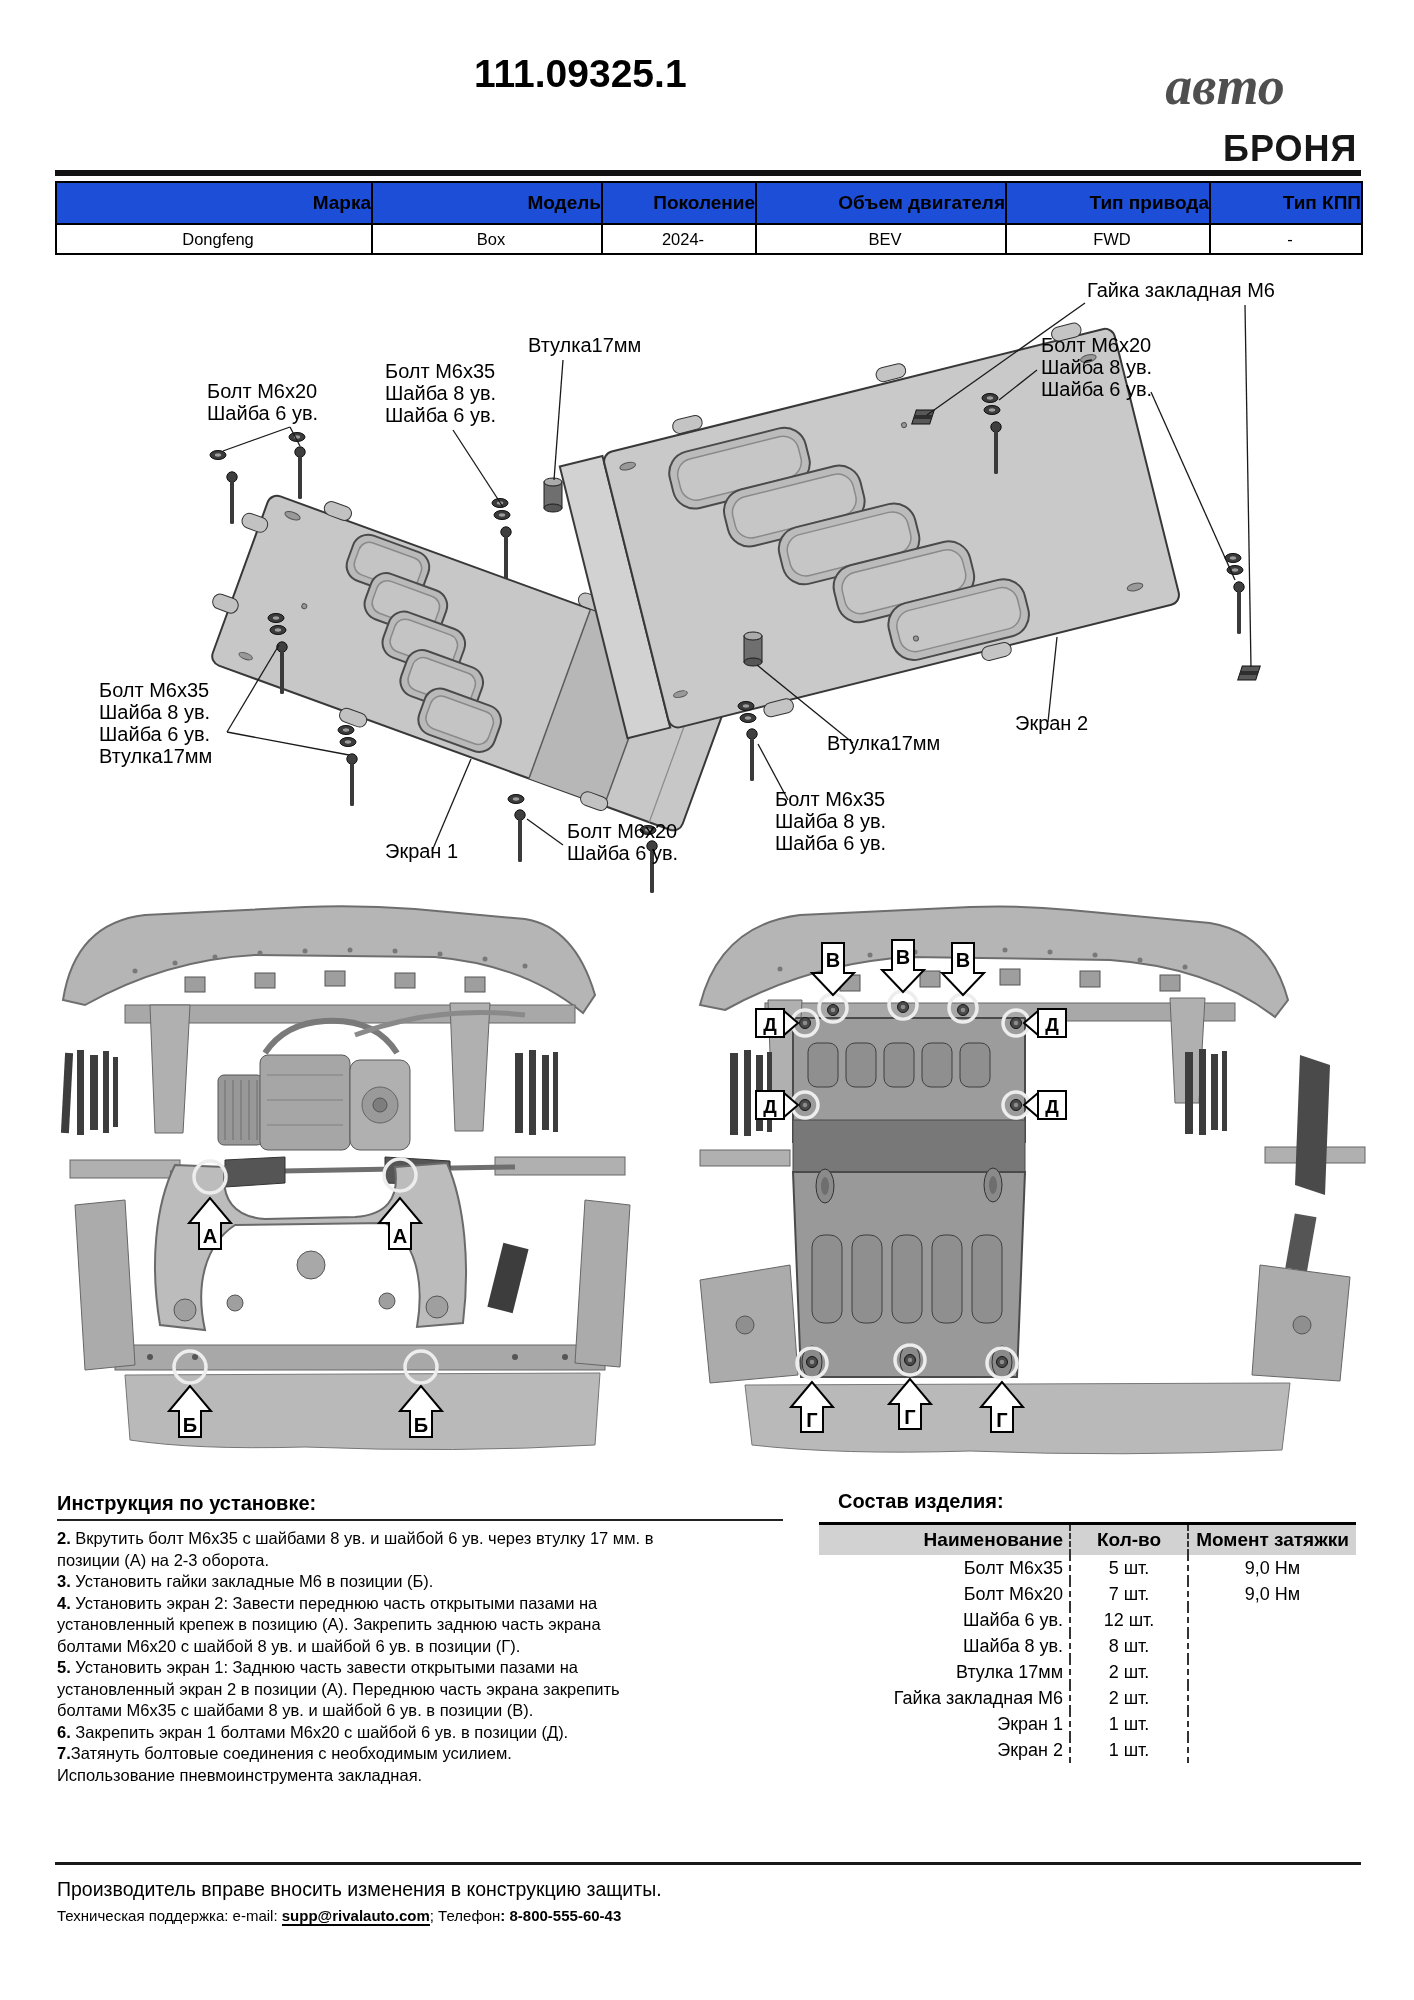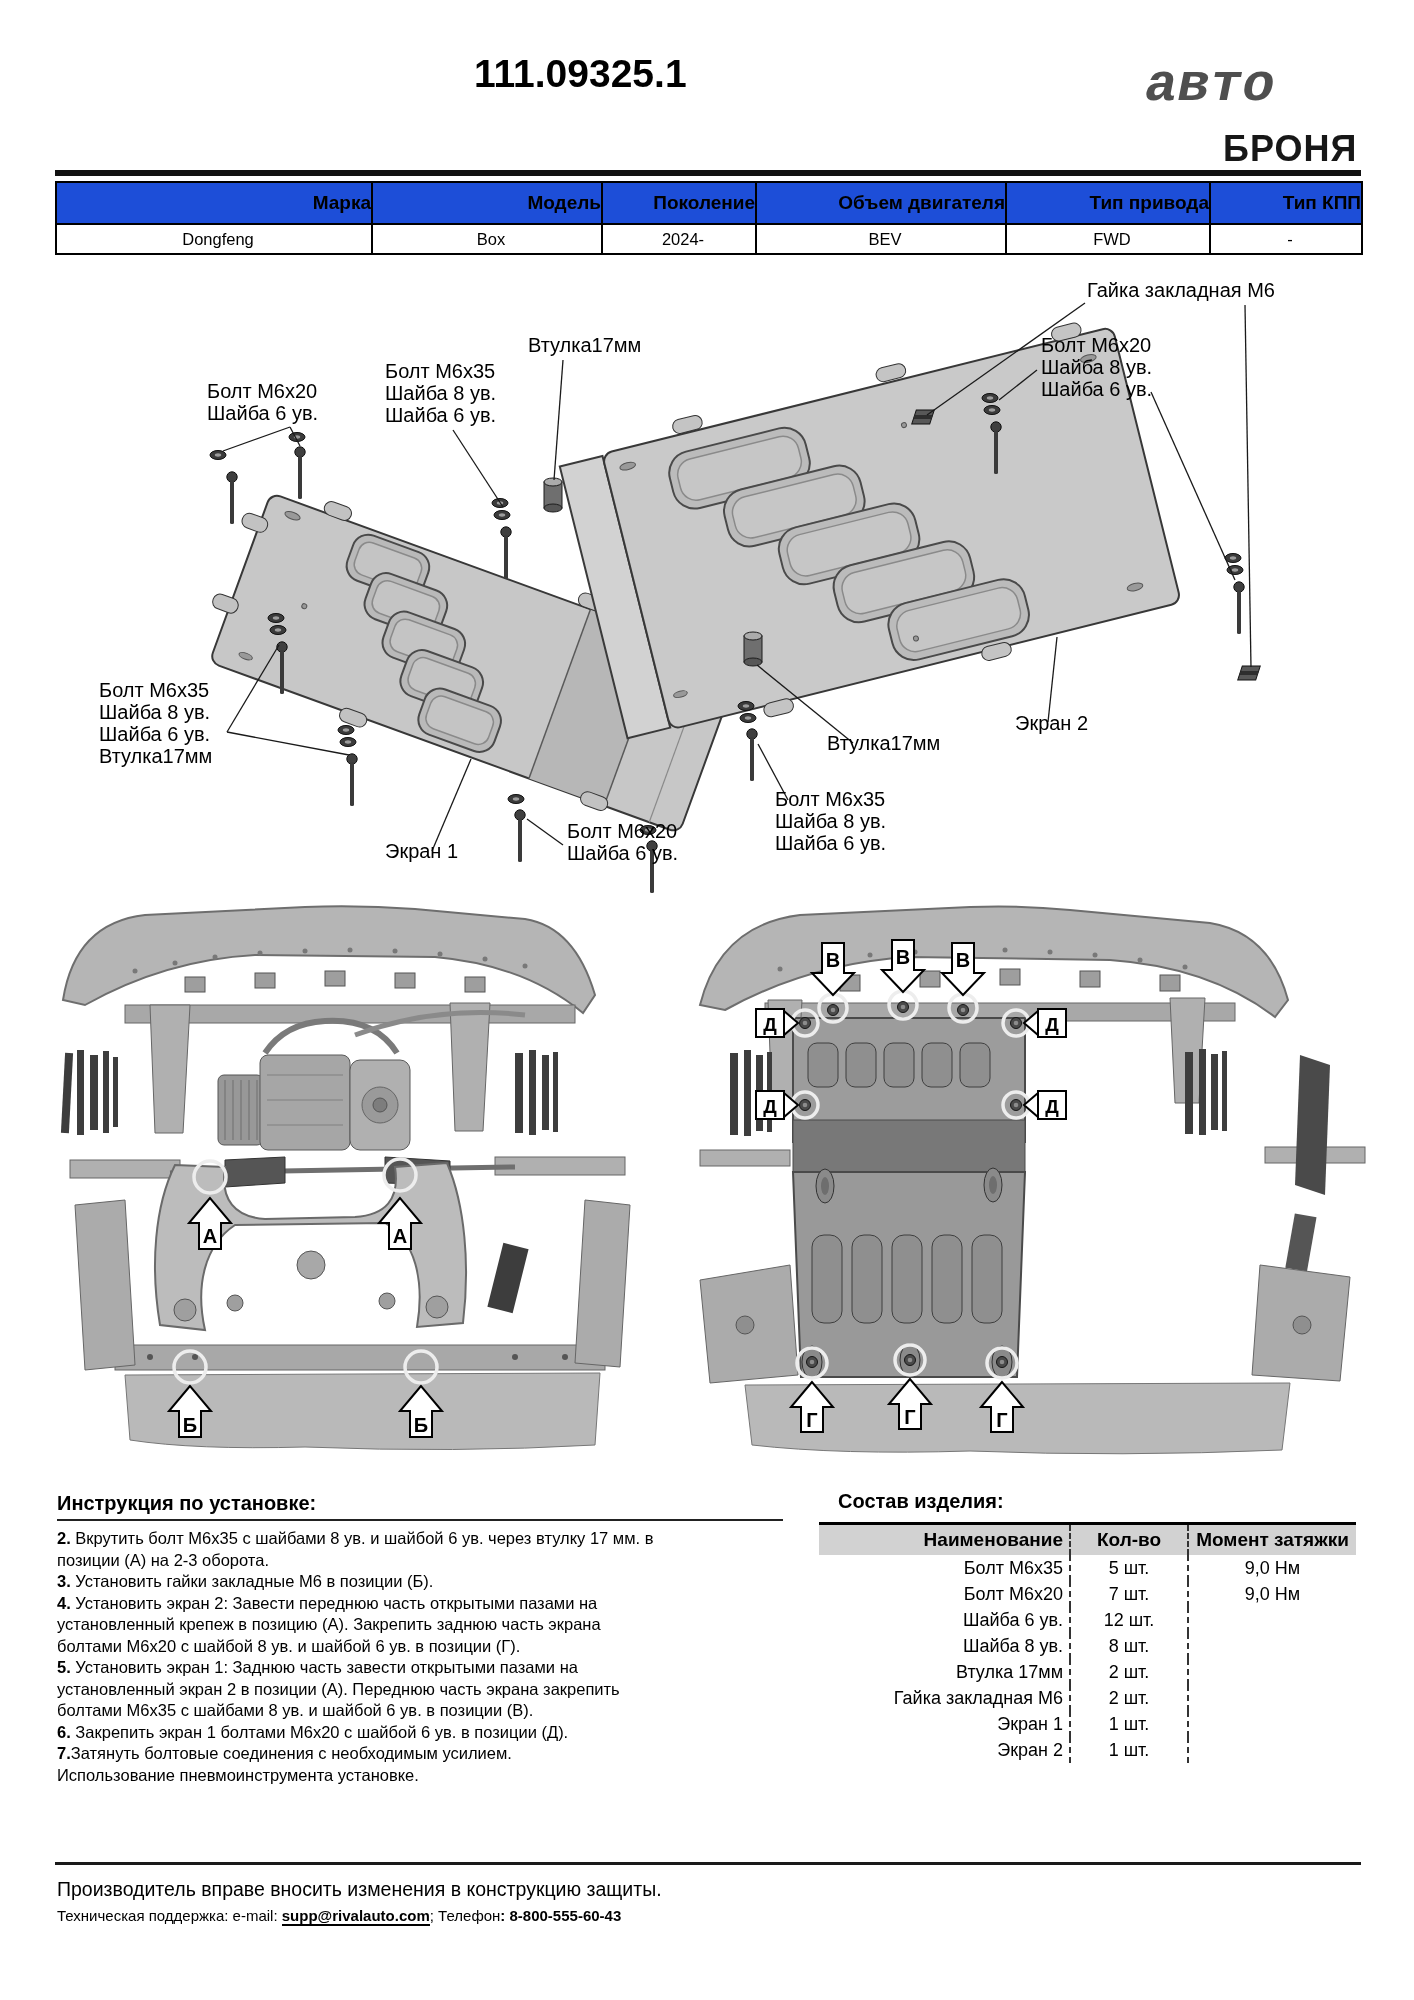--- a/index.html
+++ b/index.html
@@ -3,22 +3,22 @@
 <meta charset="utf-8">
 <style>
   html,body{margin:0;padding:0;background:#888;}
   .page{position:relative;width:1414px;height:2000px;background:#fff;
         font-family:"Liberation Sans",sans-serif;color:#000;overflow:hidden;}
   .abs{position:absolute;}
   
   .hdr-titles{left:57px;top:50px;line-height:34px;font-size:30px;}
   .hdr-titles .t2{font-weight:bold;}
   .hdr-part{left:474px;top:52px;font-size:39px;font-weight:bold;}
-  .logo-script{left:1145px;top:56px;width:160px;text-align:left;
-               font-family:Liberation Mono, monospace;font-style:italic;font-weight:bold;
+  .logo-script{left:1145px;top:56px;width:160px;text-align:center;
+               font-family:Liberation Serif, serif;font-style:italic;font-weight:bold;
                font-size:54px;color:#4f4f4f;line-height:60px;}
   .logo-block{left:1223px;top:128px;font-size:36px;font-weight:900;letter-spacing:1px;color:#171717;}
   .rule-thick{left:55px;top:170px;width:1306px;height:6px;background:#111;}
   
   table.veh{left:55px;top:181px;width:1306px;border-collapse:collapse;table-layout:fixed;}
   table.veh th,table.veh td{border:2px solid #000;text-align:center;padding:0;}
   table.veh th{background:#1d4ed8;font-size:19px;height:40px;text-align:right;}
   table.veh td{font-size:16.5px;height:28px;padding-left:8px;}
   
   svg text{font-family:"Liberation Sans",sans-serif;}
@@ -518,21 +518,21 @@
 
   <div class="abs sec-heading" style="left:57px;top:1492px;">Инструкция по установке:</div>
   <div class="abs instr-rule"></div>
   <div class="abs instr-body">
     <div><b>2.</b><span> Вкрутить болт М6х35 с шайбами 8 ув. и шайбой 6 ув. через втулку 17 мм. в позиции (А) на 2-3 оборота.</span></div>
     <div><b>3.</b><span> Установить гайки закладные М6 в позиции (Б).</span></div>
     <div><b>4.</b><span> Установить экран 2: Завести переднюю часть открытыми пазами на установленный крепеж в позицию (А). Закрепить заднюю часть экрана болтами М6х20 с шайбой 8 ув. и шайбой 6 ув. в позиции (Г).</span></div>
     <div><b>5.</b><span> Установить экран 1: Заднюю часть завести открытыми пазами на установленный экран 2 в позиции (А). Переднюю часть экрана закрепить болтами М6х35 с шайбами 8 ув. и шайбой 6 ув. в позиции (В).</span></div>
     <div><b>6.</b><span> Закрепить экран 1 болтами М6х20 с шайбой 6 ув. в позиции (Д).</span></div>
     <div><b>7.</b><span>Затянуть болтовые соединения с необходимым усилием.</span></div>
-    <div><span>Использование пневмоинструмента установке.</span></div>
+    <div><span>Использование пневмоинструмента закладная.</span></div>
   </div>
 
   <div class="abs sec-heading" style="left:838px;top:1490px;">Состав изделия:</div>
   <table class="abs parts">
     <tbody>
         <tr>
       <th class="c1">Наименование</th>
       <th class="c2">Кол-во</th>
       <th class="c3">Момент затяжки</th>
     </tr>

